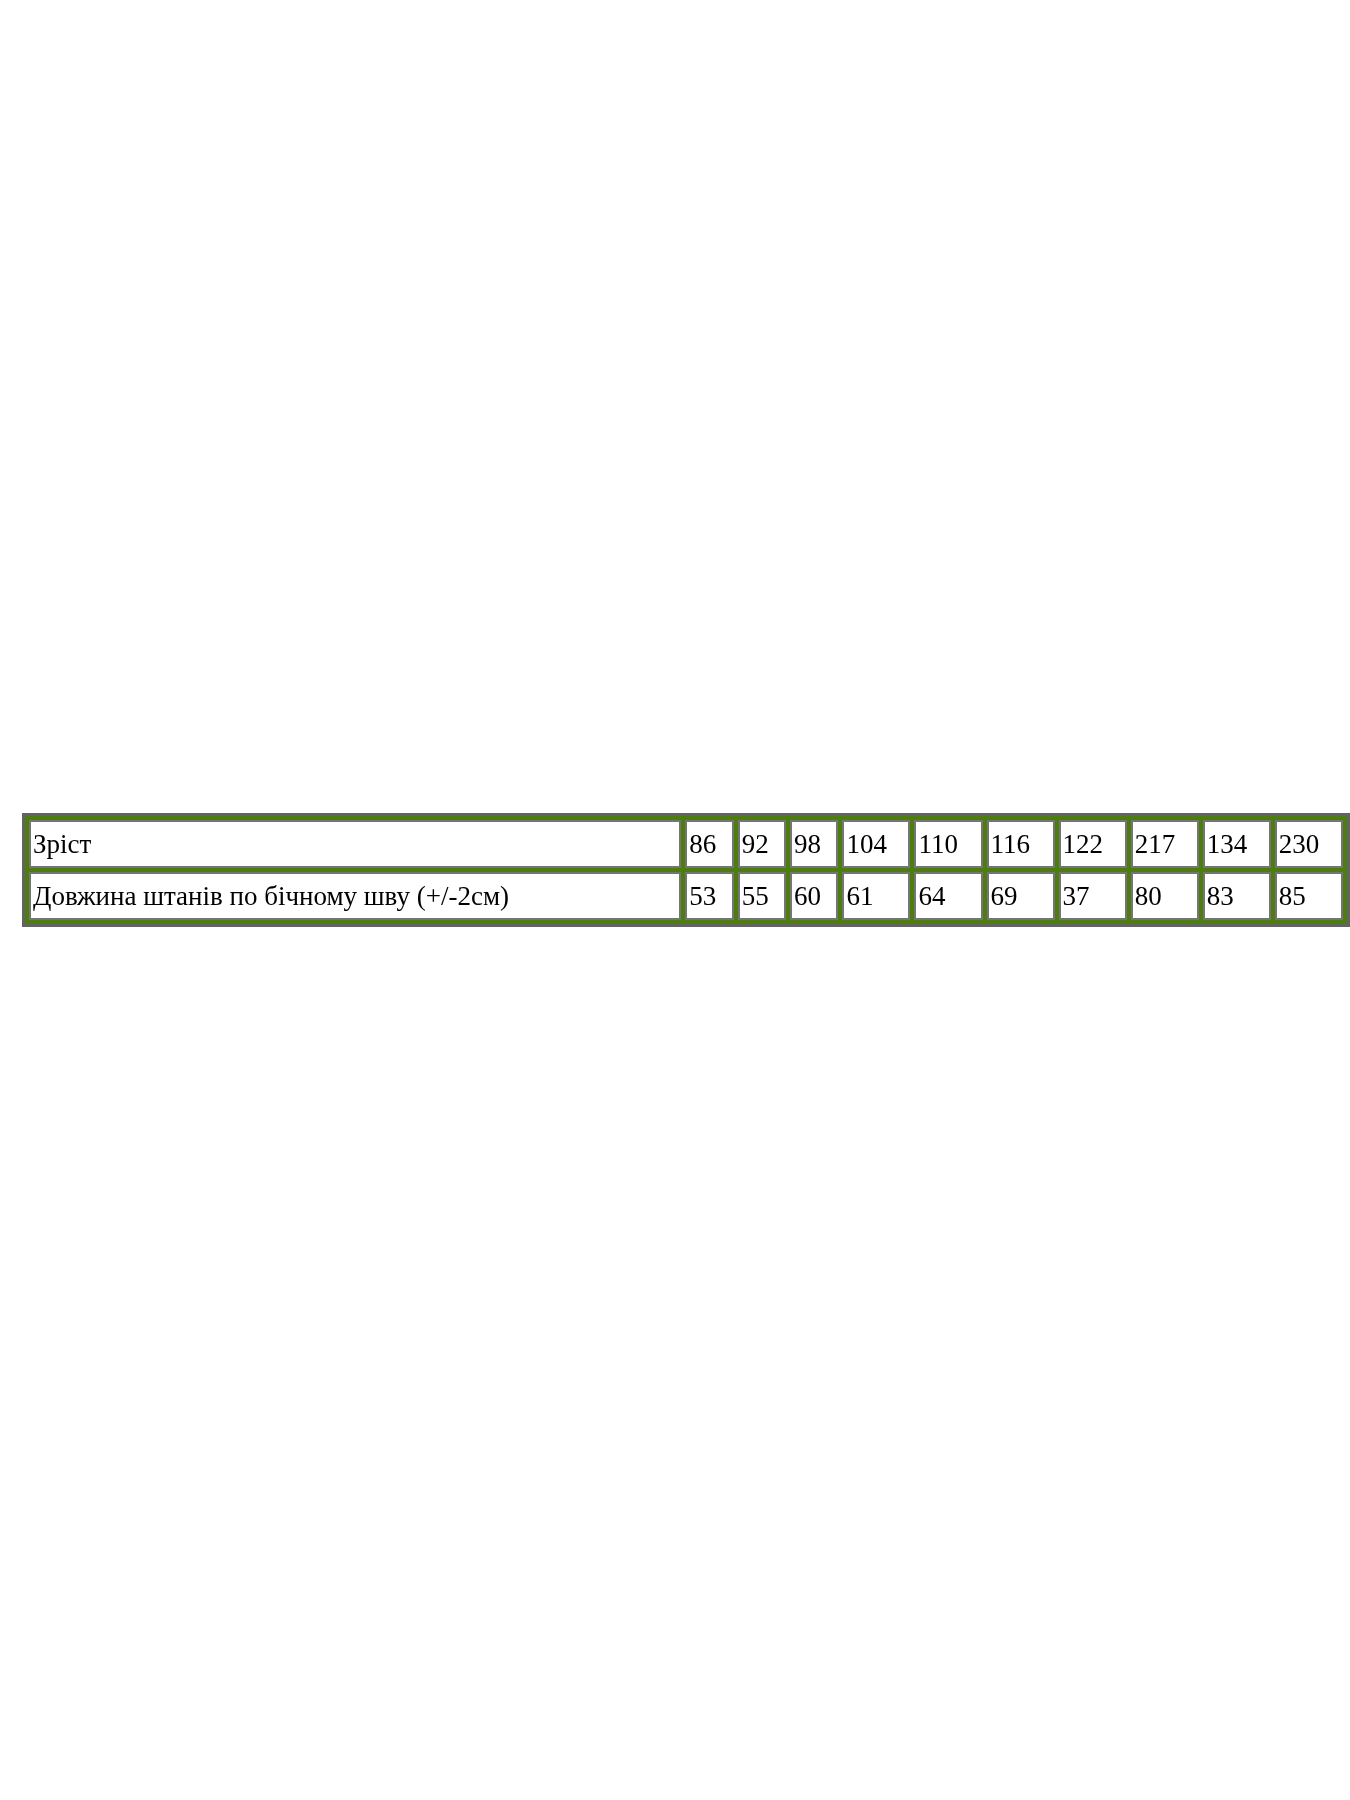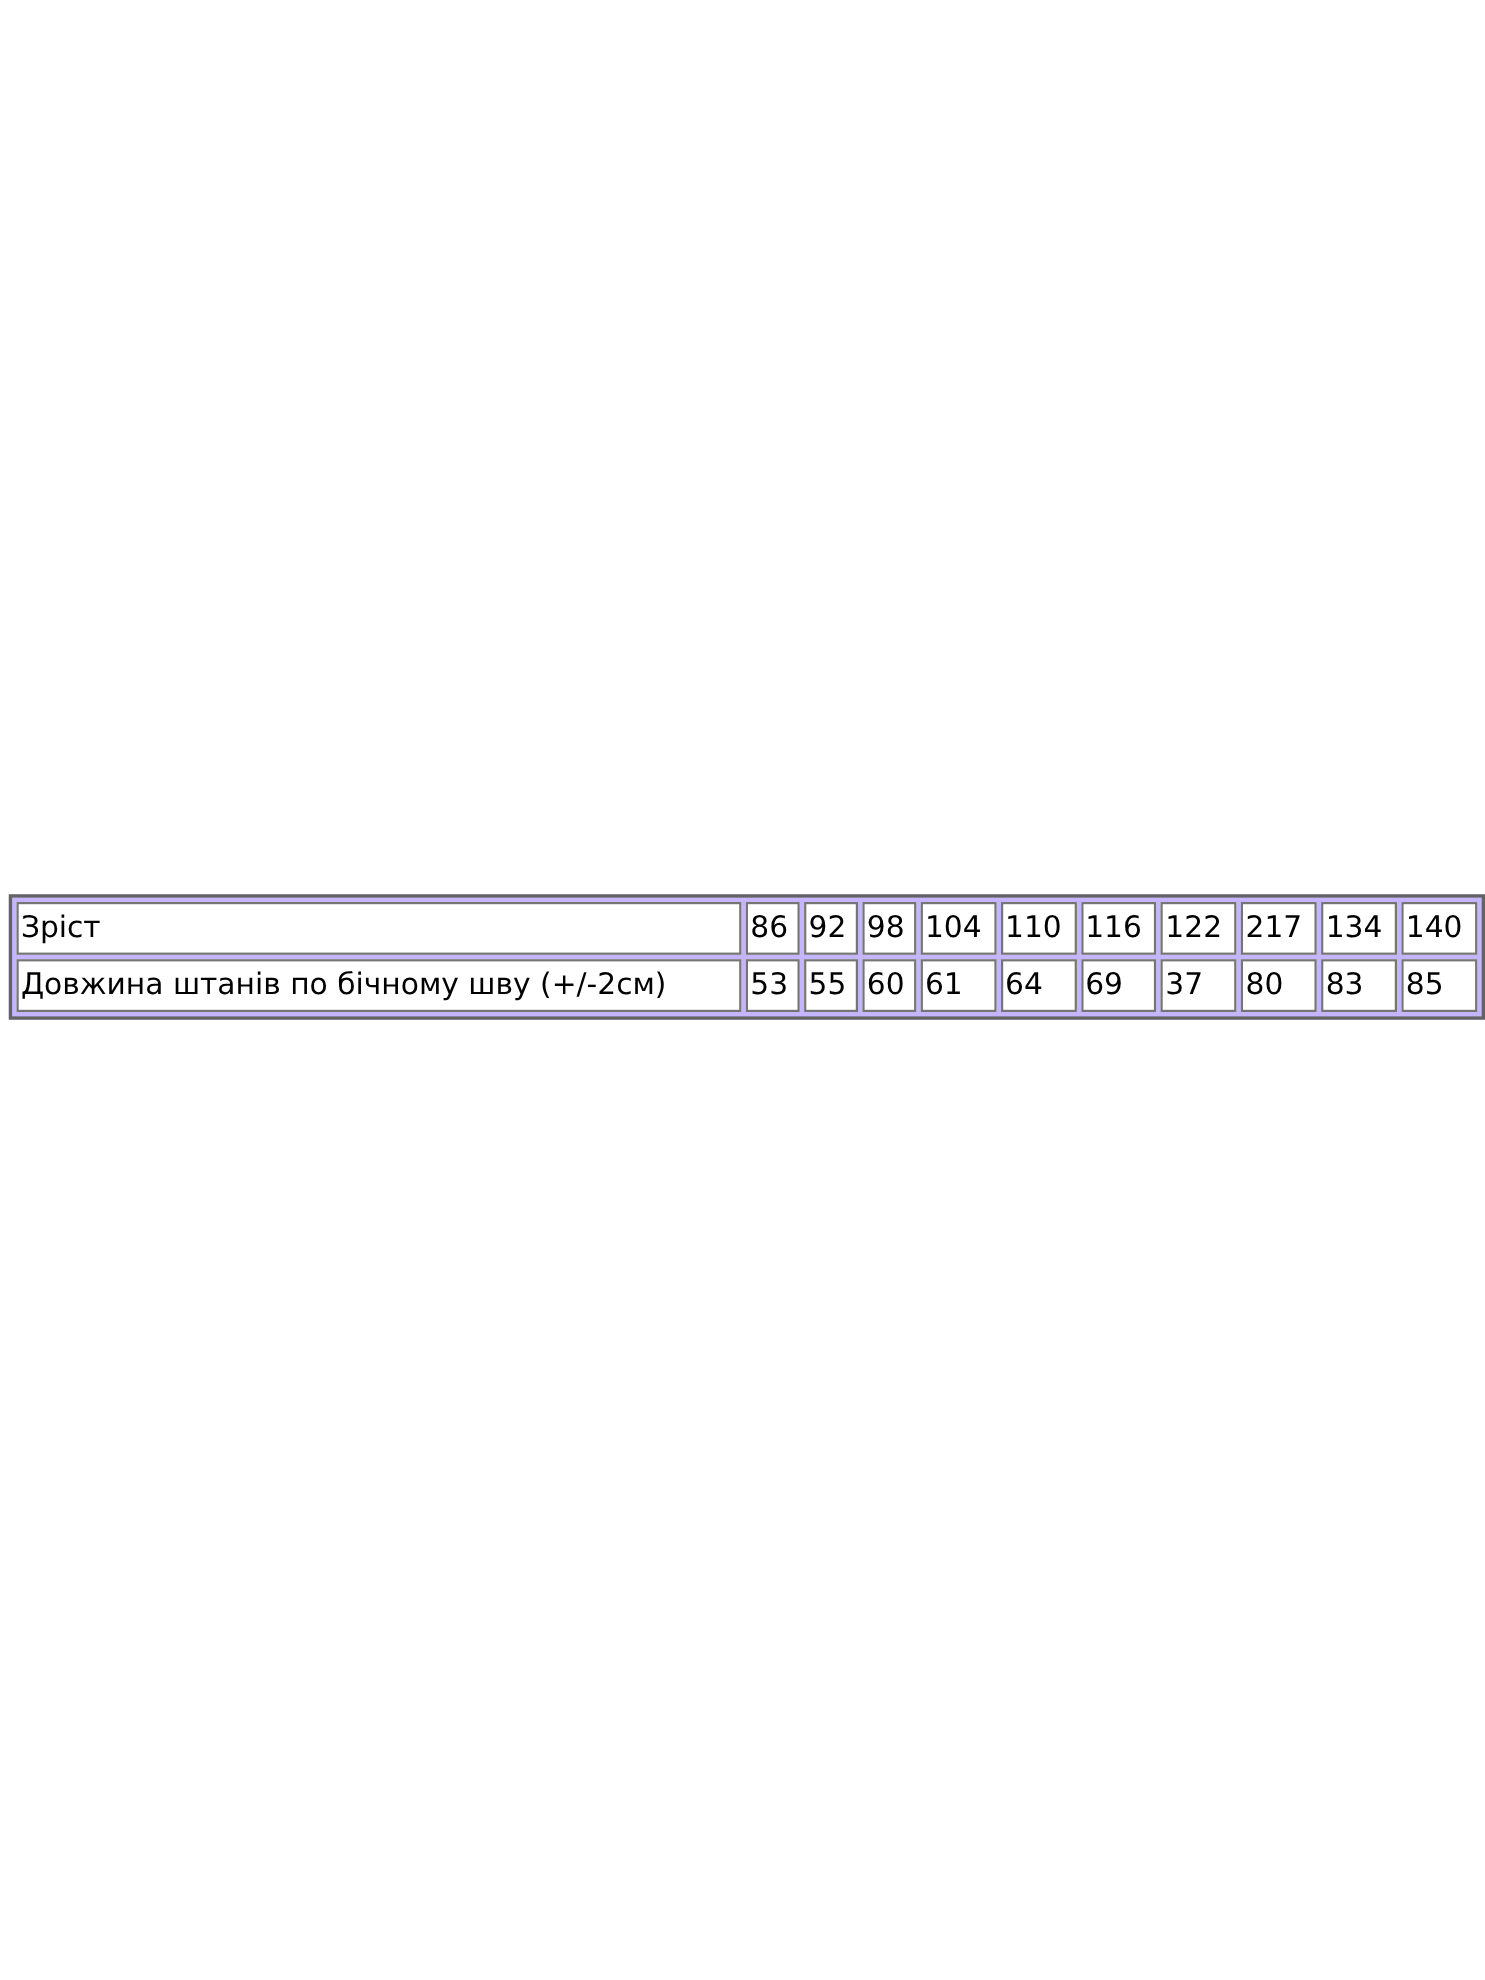--- a/index.html
+++ b/index.html
@@ -10,26 +10,27 @@
   .page {
     position: relative;
     width: 1350px;
     height: 1800px;
     background: #ffffff;
     font-family: "DejaVu Sans", sans-serif;
     overflow: hidden;
   }
   .size-table {
     position: absolute;
-    left: 8px;
+    left: 22px;
     top: 813px;
     border-collapse: separate;
     border-spacing: 4px;
     border: 3px solid #636363;
-    background: #c4b5fd;
+    background: #4d7c0f;
+    font-family: Liberation Serif, serif;
   }
   .size-table td {
     border: 2px solid #757575;
     background: #ffffff;
     color: #000000;
     font-size: 27px;
     line-height: 40px;
     padding: 2px 2px;
     white-space: nowrap;
     vertical-align: middle;
@@ -50,21 +51,21 @@
         <td class="label-cell">Зріст</td>
         <td class="v-narrow">86</td>
         <td class="v-narrow">92</td>
         <td class="v-narrow">98</td>
         <td class="v-wide">104</td>
         <td class="v-wide">110</td>
         <td class="v-wide">116</td>
         <td class="v-wide">122</td>
         <td class="v-wide">217</td>
         <td class="v-wide">134</td>
-        <td class="v-wide">140</td>
+        <td class="v-wide">230</td>
       </tr>
 
       <tr>
         <td class="label-cell">Довжина штанів по бічному шву (+/-2см)</td>
         <td class="v-narrow">53</td>
         <td class="v-narrow">55</td>
         <td class="v-narrow">60</td>
         <td class="v-wide">61</td>
         <td class="v-wide">64</td>
         <td class="v-wide">69</td>

